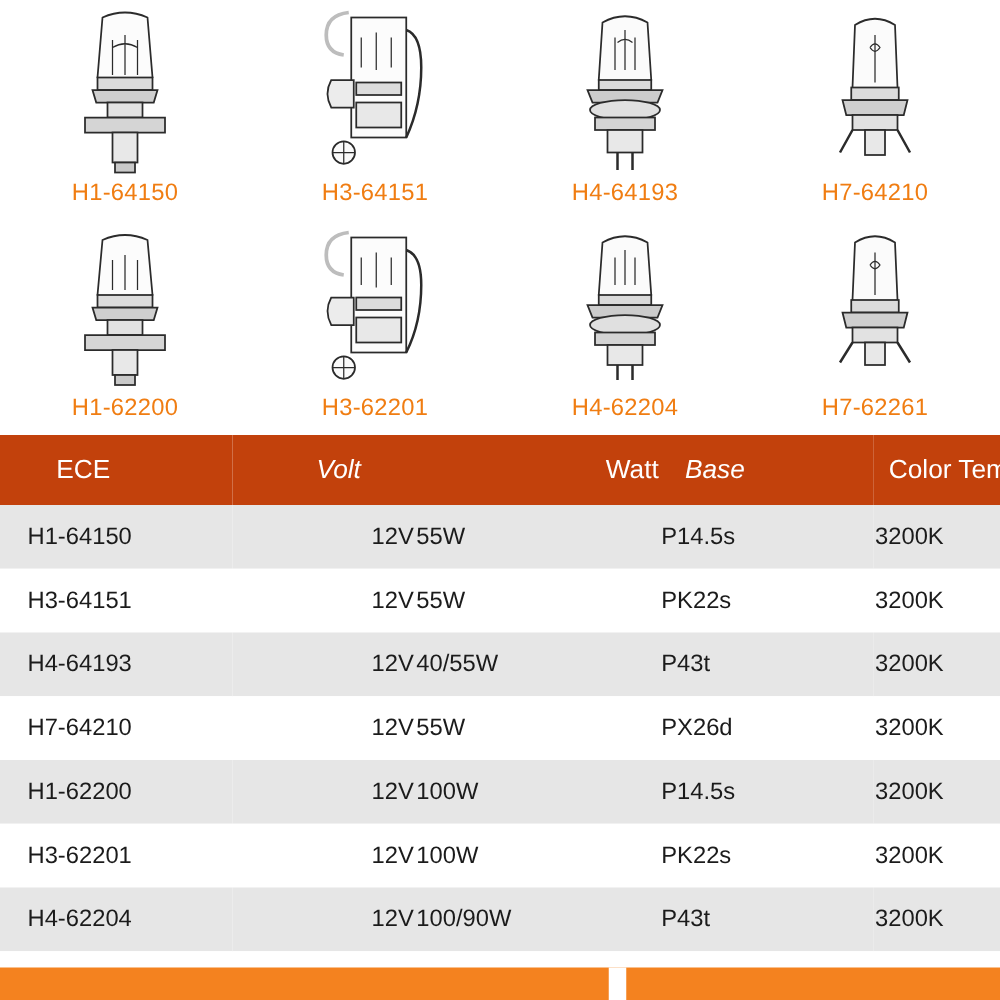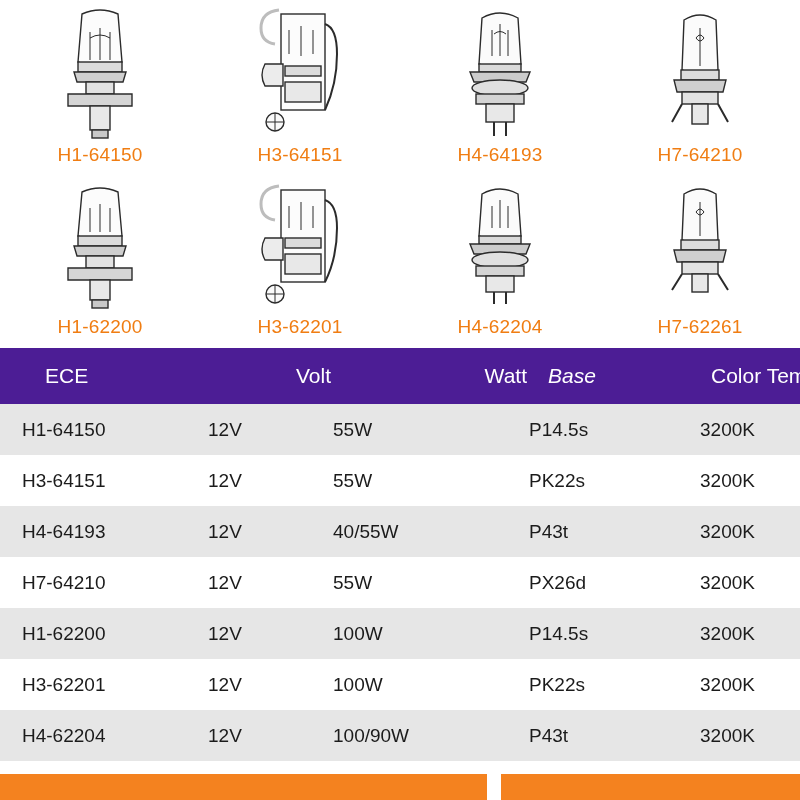--- a/index.html
+++ b/index.html
@@ -57,21 +57,21 @@
     white-space: nowrap;
   }
 
   
   .spec-table {
     width: 800px;
     border-collapse: collapse;
     table-layout: fixed;
   }
   .spec-table th {
-    background: #4c1d95;
+    background: #c2410c;
     color: #ffffff;
     font-size: 21px;
     font-weight: normal;
     height: 54px;
     text-align: center;
     vertical-align: middle;
   }
   .spec-table td {
     font-size: 19px;
     color: #1b1b1b;
@@ -86,27 +86,27 @@
   .spec-table tbody tr:nth-child(even) {
     background: #ffffff;
   }
   .col-ece   { width: 140px; text-align: left; padding-left: 24px; }
   .col-volt  { width: 120px; }
   .col-watt  { width: 160px; }
   .col-base  { width: 150px; }
   .col-color { width: 230px; }
 
   th.col-ece  { text-align: left; padding-left: 45px; }
-  th.col-volt { text-align: right; padding-left: 25px; }
+  th.col-volt { text-align: center; padding-left: 25px; font-style: italic; }
   th.col-watt { text-align: right; padding-left: 35px; }
   th.col-base { text-align: left; padding-left: 20px; font-style: italic; }
   th.col-color{ text-align: left; padding-left: 12px; }
 
   td.col-ece  { text-align: left; padding-left: 22px; }
-  td.col-volt { text-align: left; padding-left: 22px; }
+  td.col-volt { text-align: right; padding-left: 22px; }
 
   
   .bottom-bar {
     position: absolute;
     left: 0;
     bottom: 0;
     width: 800px;
     height: 26px;
     background: #f4821f;
   }

